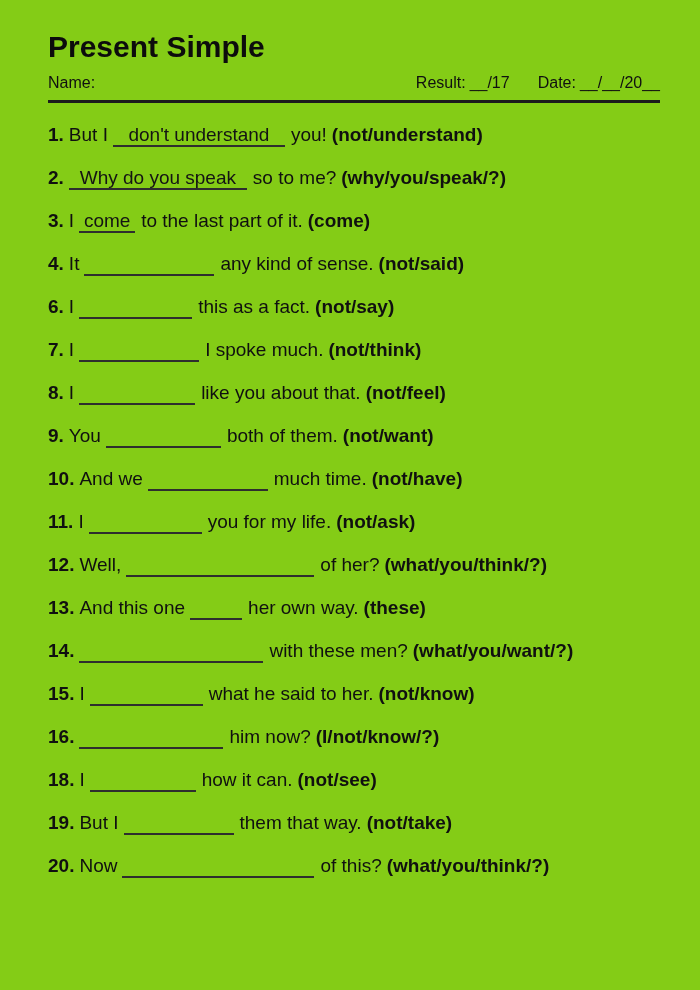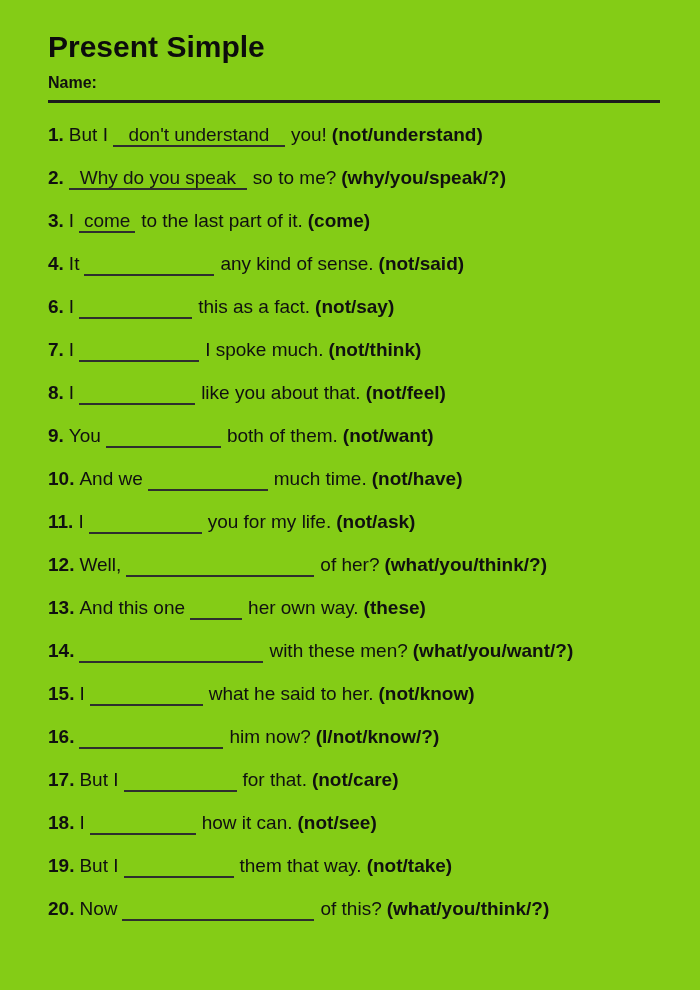--- a/index.html
+++ b/index.html
@@ -29,21 +29,21 @@
     display: flex;
     justify-content: space-between;
     align-items: baseline;
     width: 612px;
     font-size: 16px;
     line-height: 20px;
     margin-bottom: 7px;
     white-space: nowrap;
   }
   .meta-label {
-    font-weight: bold;
+    font-weight: normal;
   }
   .meta-value {
     font-weight: normal;
     margin-left: 4px;
   }
   .date-field {
     margin-left: 28px;
   }
   .rule {
     width: 612px;
@@ -87,20 +87,23 @@
 </style>
 </head>
 <body>
 
 <div class="page">
 
   <h1 class="title">Present Simple</h1>
 
   <div class="meta-row">
     <span class="meta-label">Name:</span>
+    <span>
+      <span><span class="meta-label">Result:</span><span class="meta-value">__/17</span></span><span class="date-field"><span class="meta-label">Date:</span><span class="meta-value">__/__/20__</span></span>
+    </span>
   </div>
 
   <div class="rule"></div>
 
   <div class="items">
   <div class="item">
     <span class="num">1.</span><span class="pre">But I</span><span class="blank" style="min-width: 172px;"><span class="answer">don't understand</span></span><span class="post">you!</span><span class="hint">(not/understand)</span>
   </div>
 
   <div class="item">
@@ -153,23 +156,20 @@
   </div>
 
   <div class="item">
     <span class="num">15.</span><span class="pre">I</span><span class="blank" style="min-width: 113px;"><span class="answer">​</span></span><span class="post">what he said to her.</span><span class="hint">(not/know)</span>
   </div>
 
   <div class="item">
     <span class="num">16.</span><span class="blank" style="min-width: 144px;"><span class="answer">​</span></span><span class="post">him now?</span><span class="hint">(I/not/know/?)</span>
   </div>
 
-  <div class="item">
-    <span class="num">17.</span><span class="pre">But I</span><span class="blank" style="min-width: 113px;"><span class="answer">​</span></span><span class="post">for that.</span><span class="hint">(not/care)</span>
-  </div>
 
   <div class="item">
     <span class="num">18.</span><span class="pre">I</span><span class="blank" style="min-width: 106px;"><span class="answer">​</span></span><span class="post">how it can.</span><span class="hint">(not/see)</span>
   </div>
 
   <div class="item">
     <span class="num">19.</span><span class="pre">But I</span><span class="blank" style="min-width: 110px;"><span class="answer">​</span></span><span class="post">them that way.</span><span class="hint">(not/take)</span>
   </div>
 
   <div class="item">

